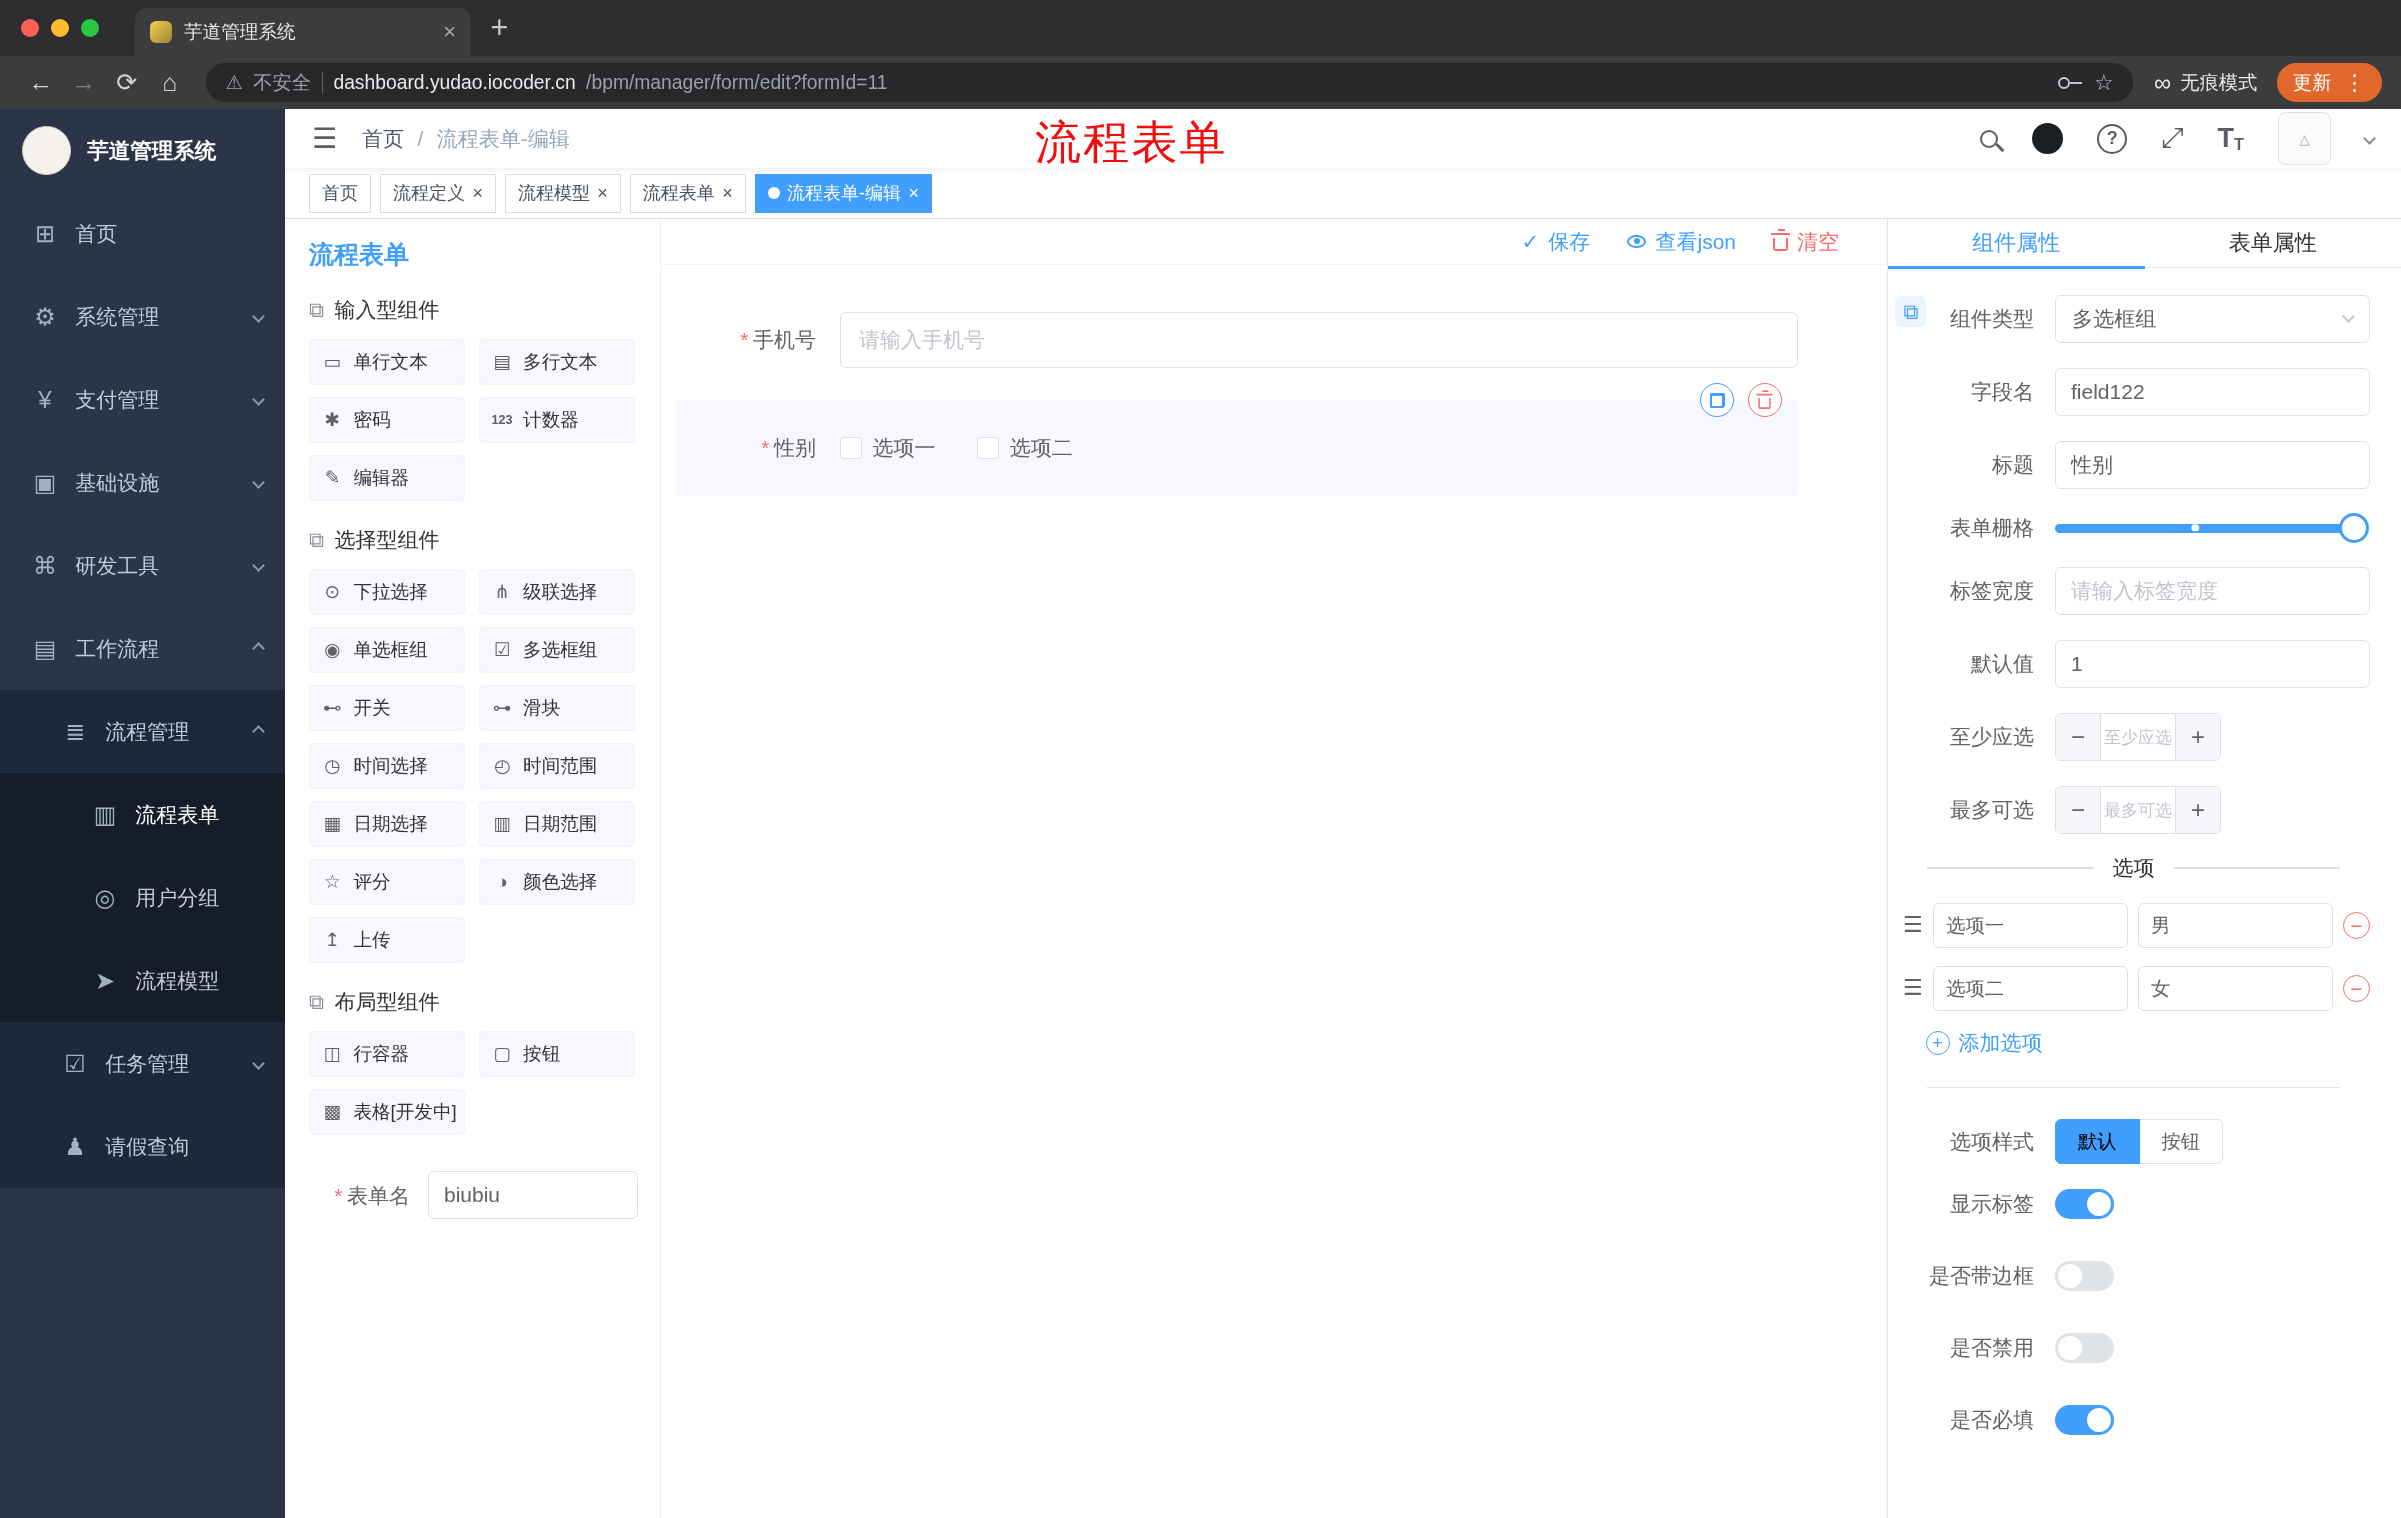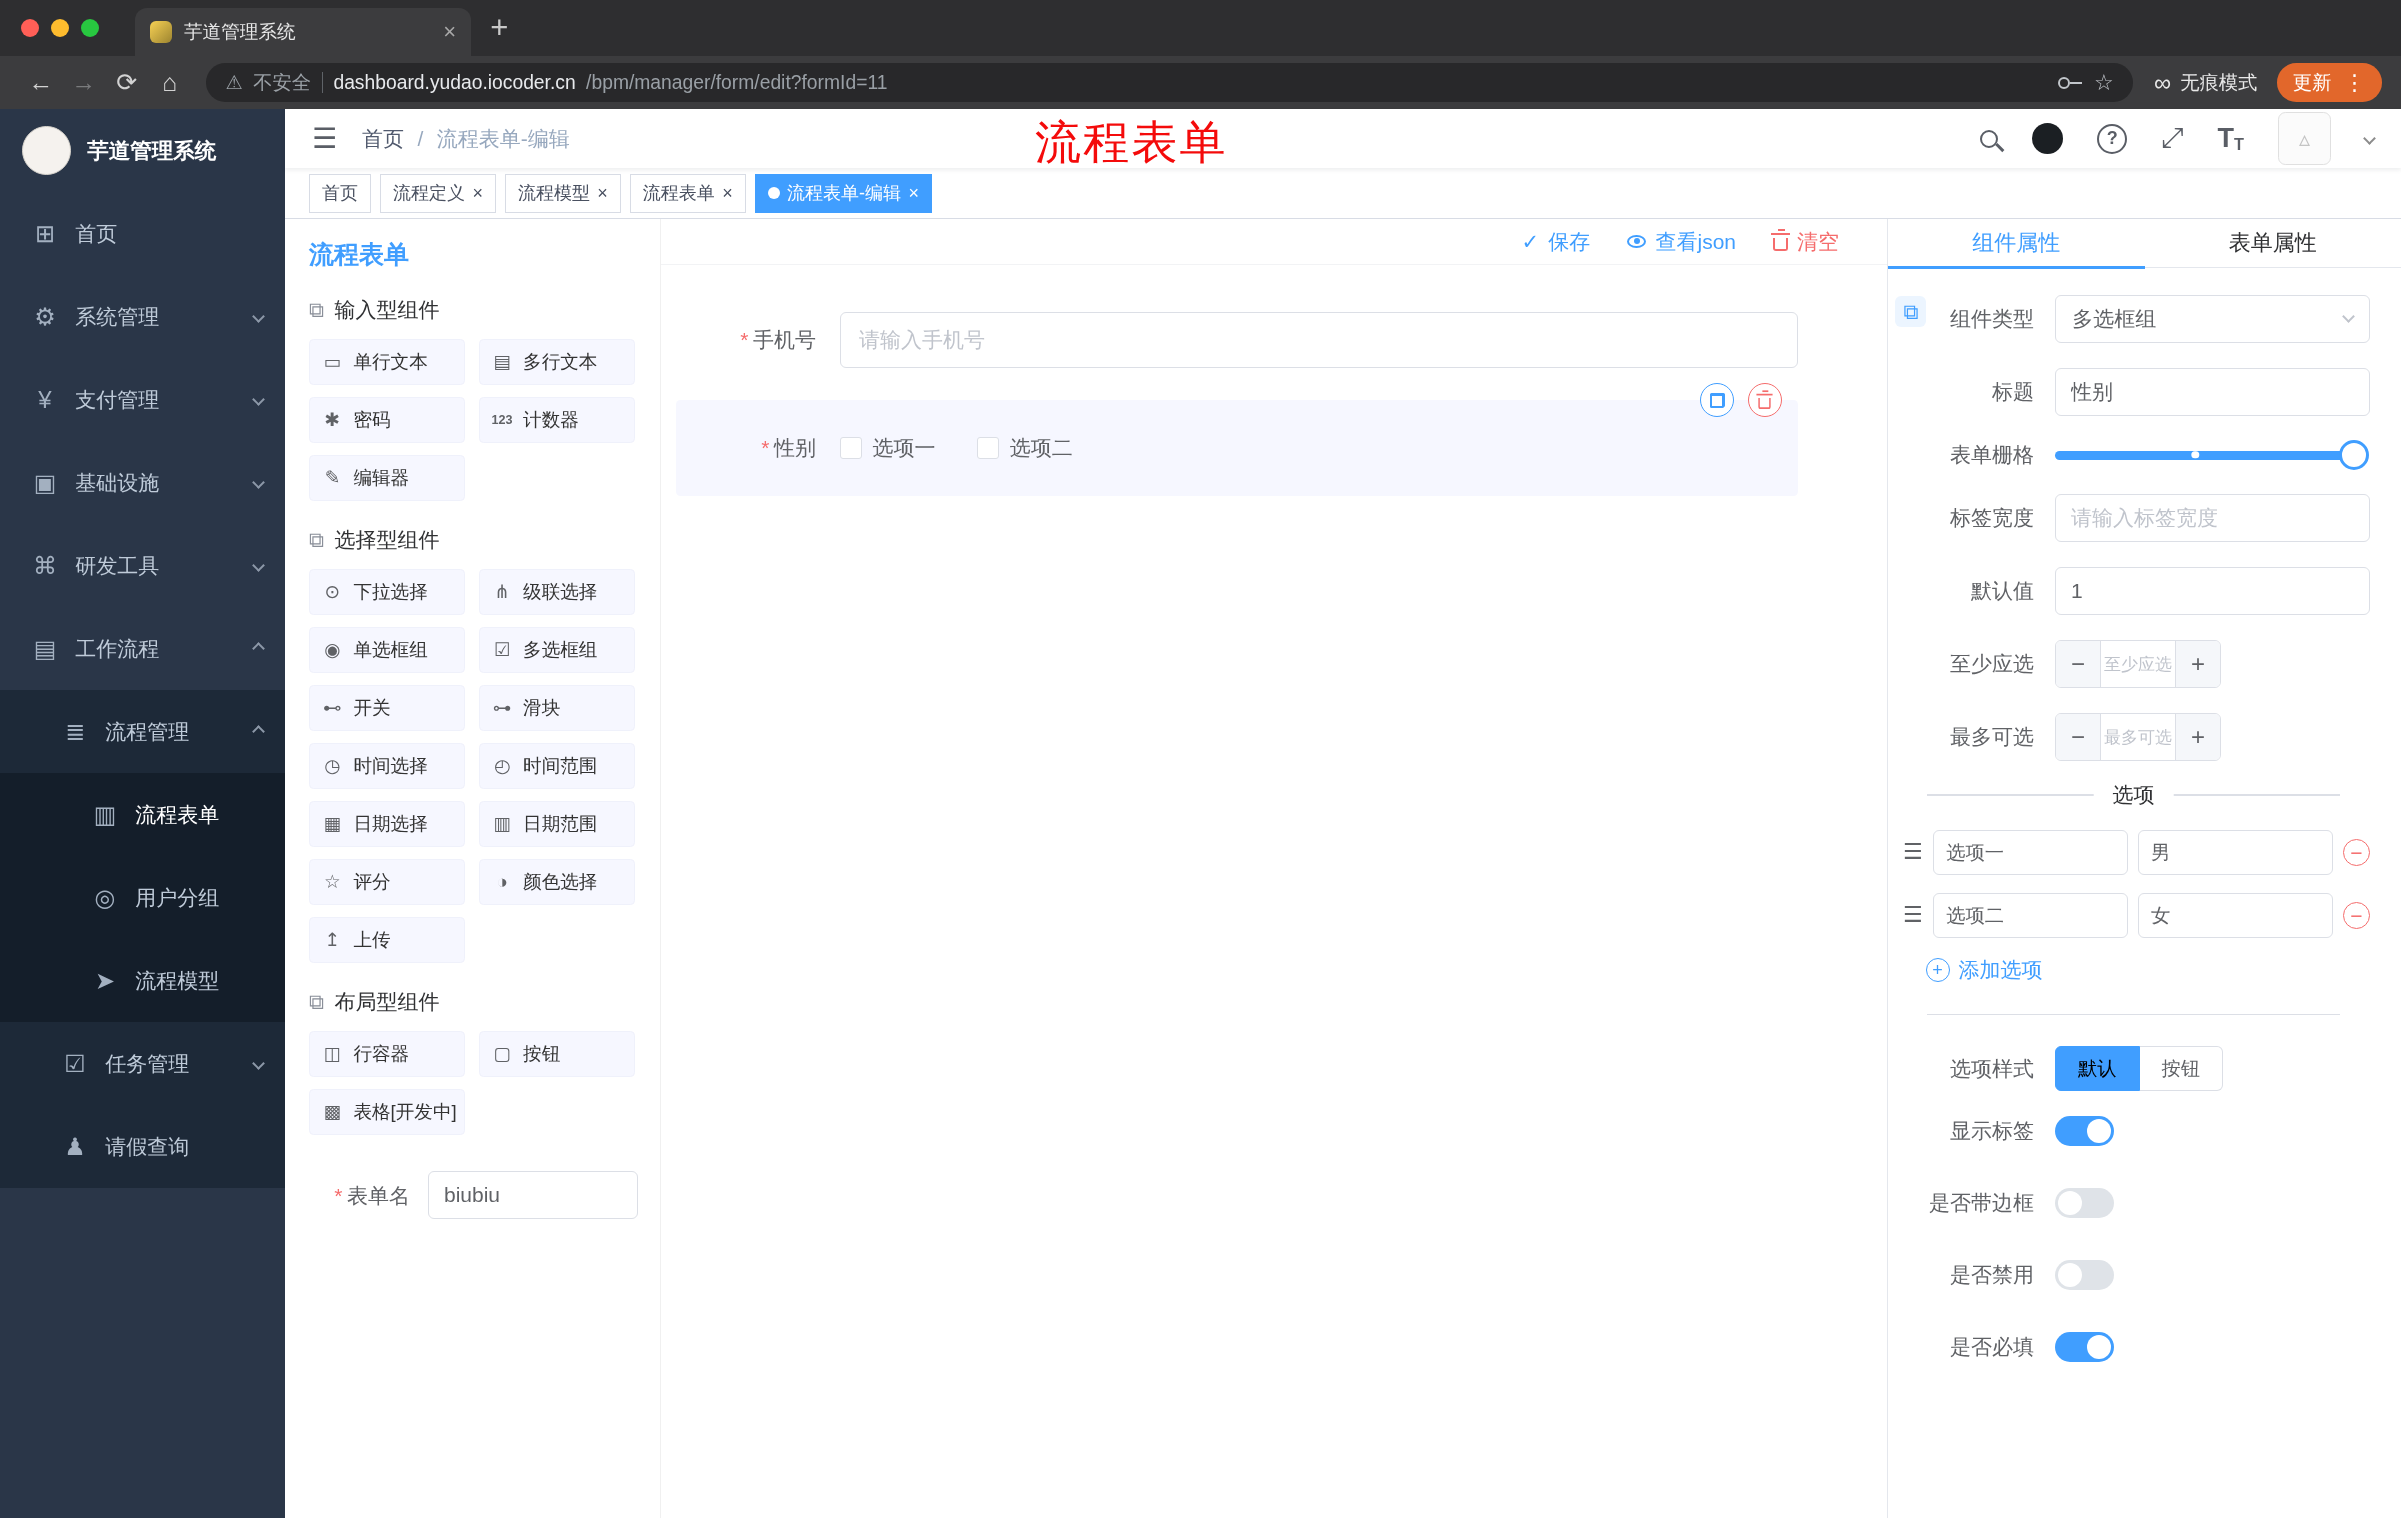--- a/index.html
+++ b/index.html
@@ -512,20 +512,26 @@
           <div class="prow">
             <span class="plab">组件类型</span>
             <div class="pctl">
                 <div class="pselect">
                   <span>多选框组</span>
                   <span class="chev"></span>
                 </div>
               </div>
           </div>
           <div class="prow">
+            <span class="plab">字段名</span>
+            <div class="pctl">
+                <input class="tin pinput" value="field122" style="">
+              </div>
+          </div>
+          <div class="prow">
             <span class="plab">标题</span>
             <div class="pctl">
                 <input class="tin pinput" value="性别" style="">
               </div>
           </div>
           <div class="prow">
             <span class="plab">表单栅格</span>
             <div class="pctl">
               <div class="slider">
                 <span class="mark"></span>

